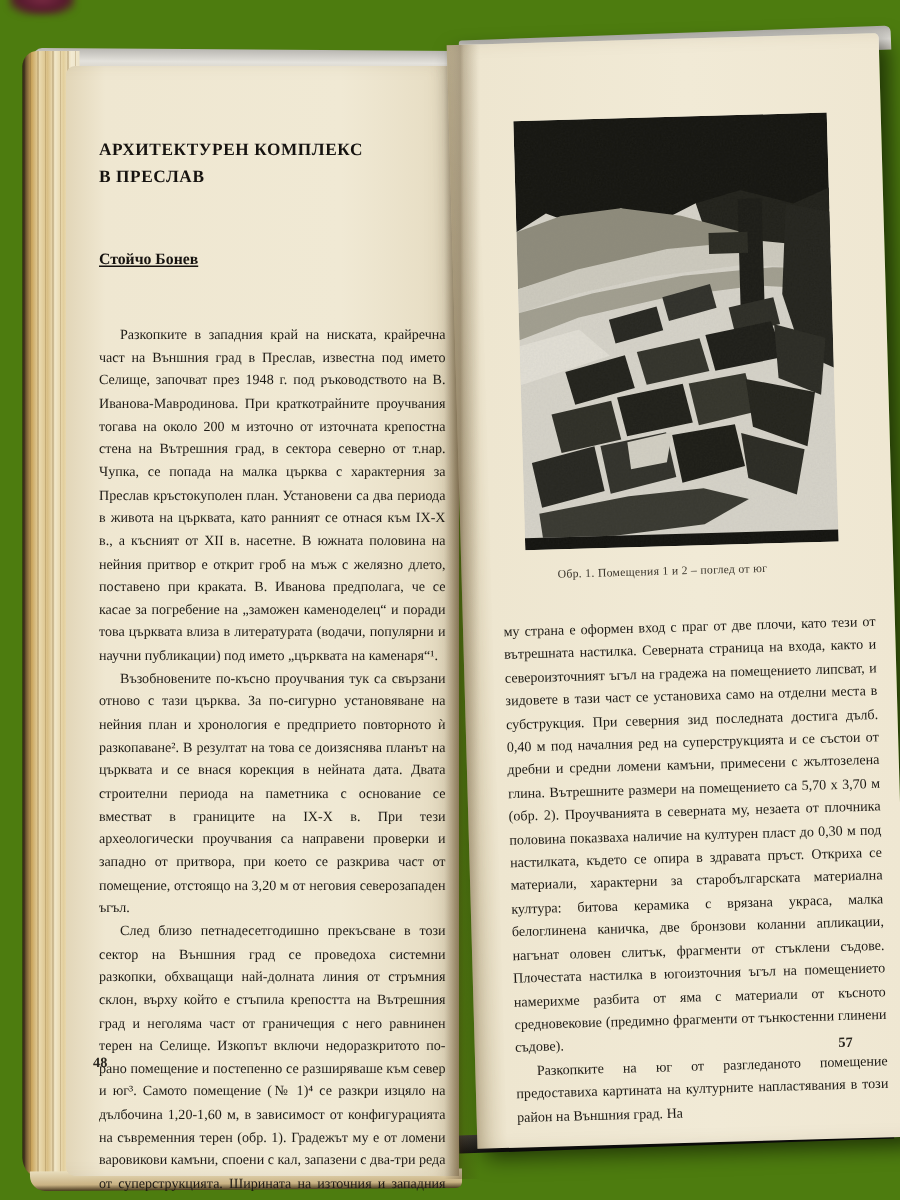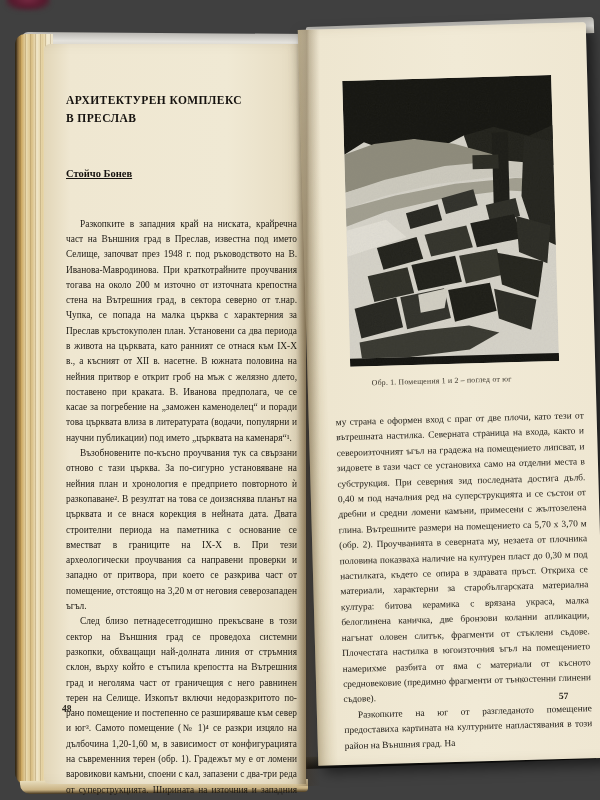--- a/index.html
+++ b/index.html
@@ -1,16 +1,16 @@
 <!DOCTYPE html>
 <html><head>
 <meta charset="utf-8">
 <style>
   html,body{margin:0;padding:0;background:#000;}
-  .scene{position:relative;width:600px;height:800px;background:#404040;overflow:hidden;
+  .scene{position:relative;width:600px;height:800px;background:#4d7c0f;overflow:hidden;
          font-family:"Liberation Serif",serif;}
   
   .spine-blur{position:absolute;left:6px;top:-6px;width:44px;height:16px;
               background:radial-gradient(ellipse at 50% 30%,#7a2b44 0%,#55182c 55%,rgba(20,5,10,0) 85%);
               filter:blur(2px);}
   
   .fore-edge{position:absolute;left:15px;top:34px;width:38px;height:752px;
              border-radius:10px 0 0 14px;
              background:linear-gradient(90deg,#0a0a08 0%,#6e5530 6%,#caa55d 16%,#e9d9ae 30%,
                         #d9bf85 44%,#f0e6c8 58%,#e3cf9d 72%,#f2ead2 86%,#ece2c6 100%);}

